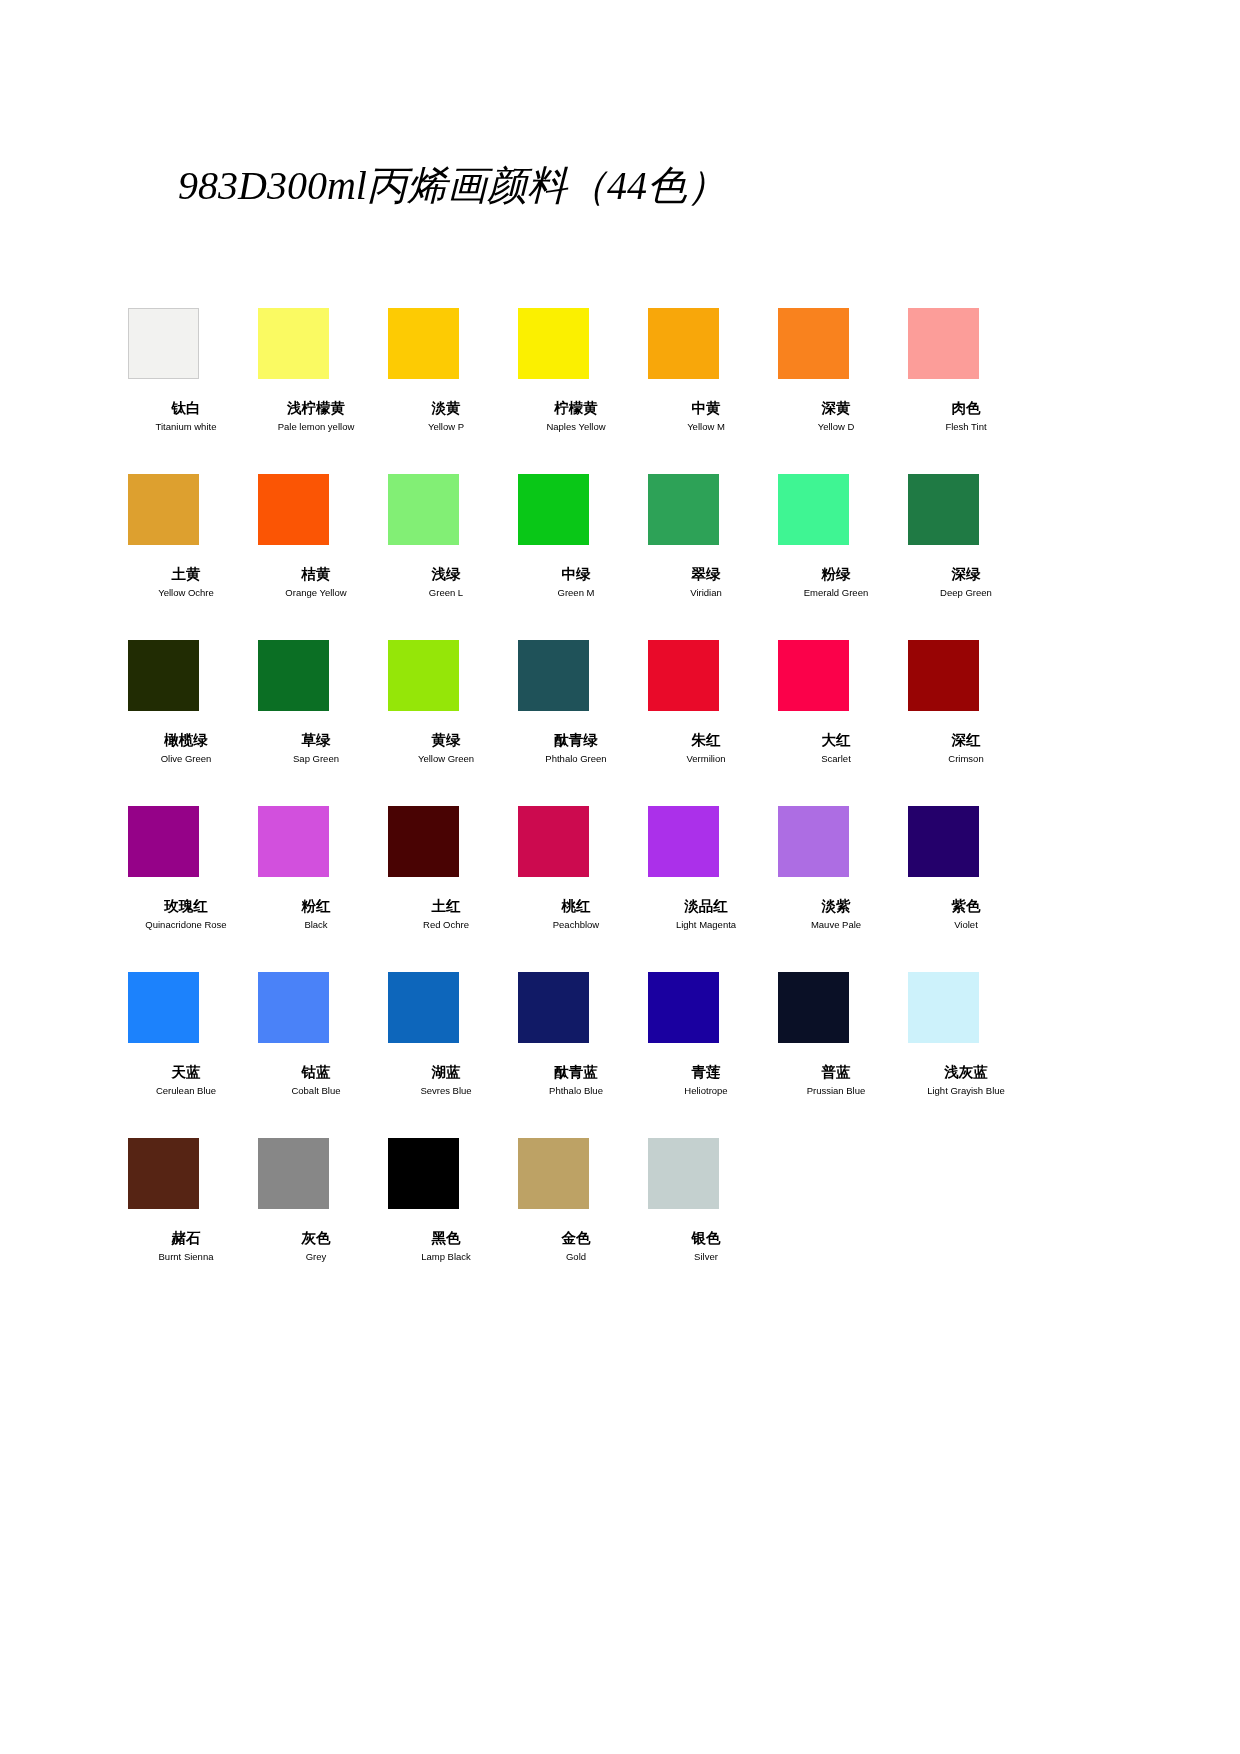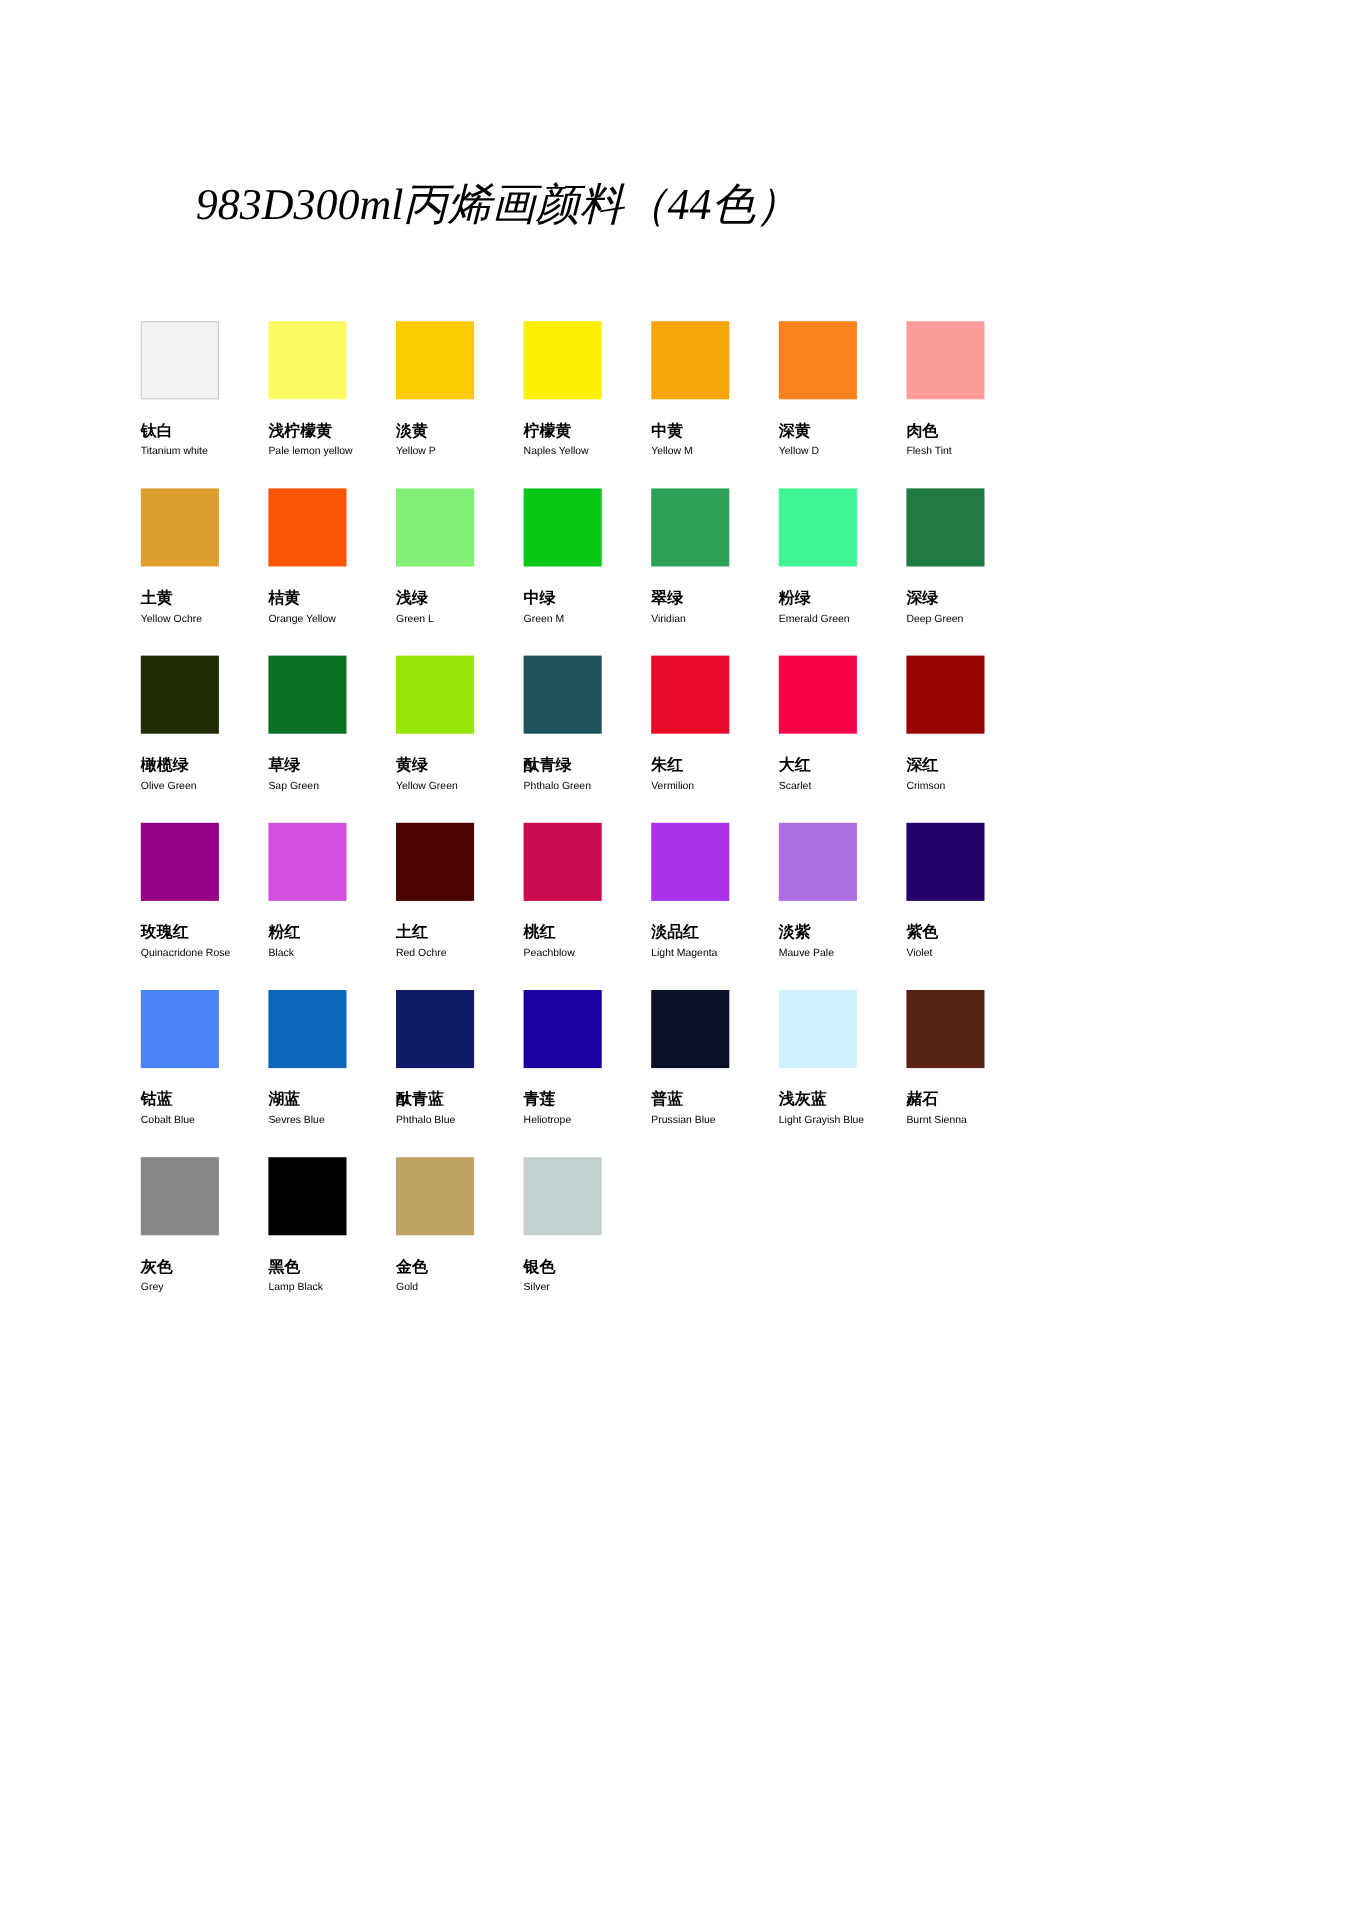--- a/index.html
+++ b/index.html
@@ -14,44 +14,46 @@
     color: #111111;
     -webkit-font-smoothing: antialiased;
     overflow: hidden;
   }
 
   .page {
     position: relative;
     width: 1240px;
     height: 1754px;
     box-sizing: border-box;
+    text-align: center;
   }
 
   .doc-title {
     position: absolute;
     left: 178px;
     top: 158px;
     font-family: "Liberation Serif", "DejaVu Serif", serif;
     font-style: italic;
     font-size: 40px;
     font-weight: 400;
     letter-spacing: 0px;
     color: #000000;
     white-space: nowrap;
   }
 
   .swatch-grid {
     position: absolute;
     left: 128px;
-    top: 292px;
+    top: 308px;
     width: 900px;
     display: grid;
     grid-template-columns: repeat(7, 116px);
     column-gap: 0px;
     row-gap: 0px;
+    gap: 14px;
   }
 
   .swatch-cell {
     width: 116px;
     height: 152px;
     box-sizing: border-box;
     position: relative;
   }
 
   .swatch-chip {
@@ -226,20 +228,25 @@
         <div class="swatch-chip" style="background-color: rgb(173, 109, 227);"></div>
         <div class="swatch-name-cn">淡紫</div>
         <div class="swatch-name-en">Mauve Pale</div>
       </div>
       <div class="swatch-cell">
         <div class="swatch-chip" style="background-color: rgb(36, 0, 107);"></div>
         <div class="swatch-name-cn">紫色</div>
         <div class="swatch-name-en">Violet</div>
       </div>
       <div class="swatch-cell">
+        <div class="swatch-chip" style="background-color: rgb(28, 130, 252);"></div>
+        <div class="swatch-name-cn">天蓝</div>
+        <div class="swatch-name-en">Cerulean Blue</div>
+      </div>
+      <div class="swatch-cell">
         <div class="swatch-chip" style="background-color: rgb(74, 130, 248);"></div>
         <div class="swatch-name-cn">钴蓝</div>
         <div class="swatch-name-en">Cobalt Blue</div>
       </div>
       <div class="swatch-cell">
         <div class="swatch-chip" style="background-color: rgb(13, 102, 187);"></div>
         <div class="swatch-name-cn">湖蓝</div>
         <div class="swatch-name-en">Sevres Blue</div>
       </div>
       <div class="swatch-cell">

